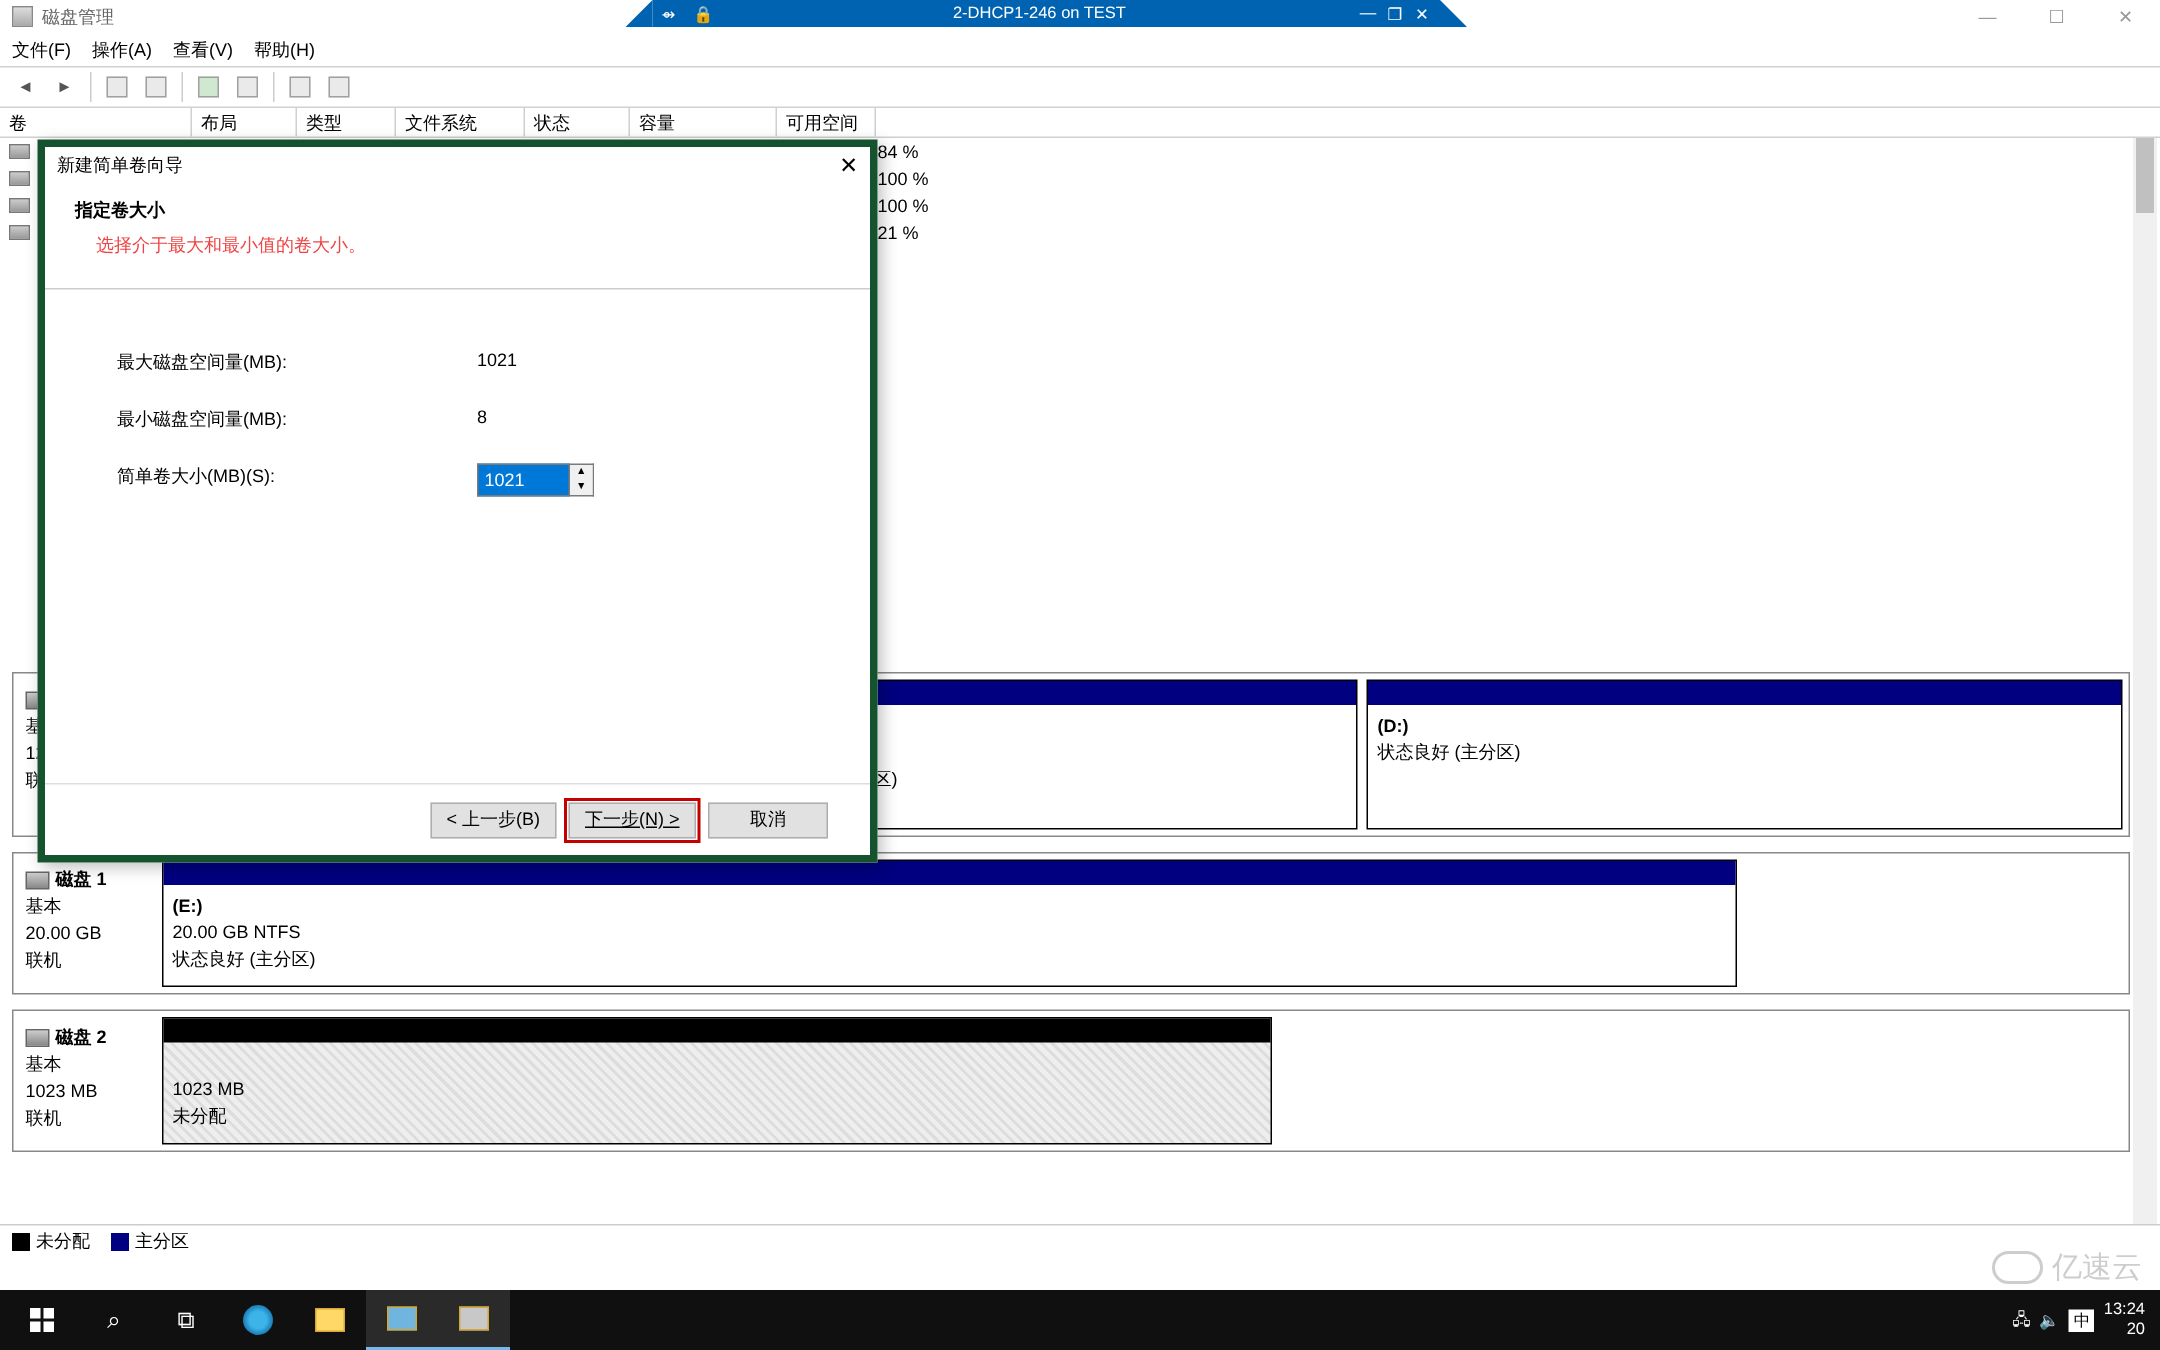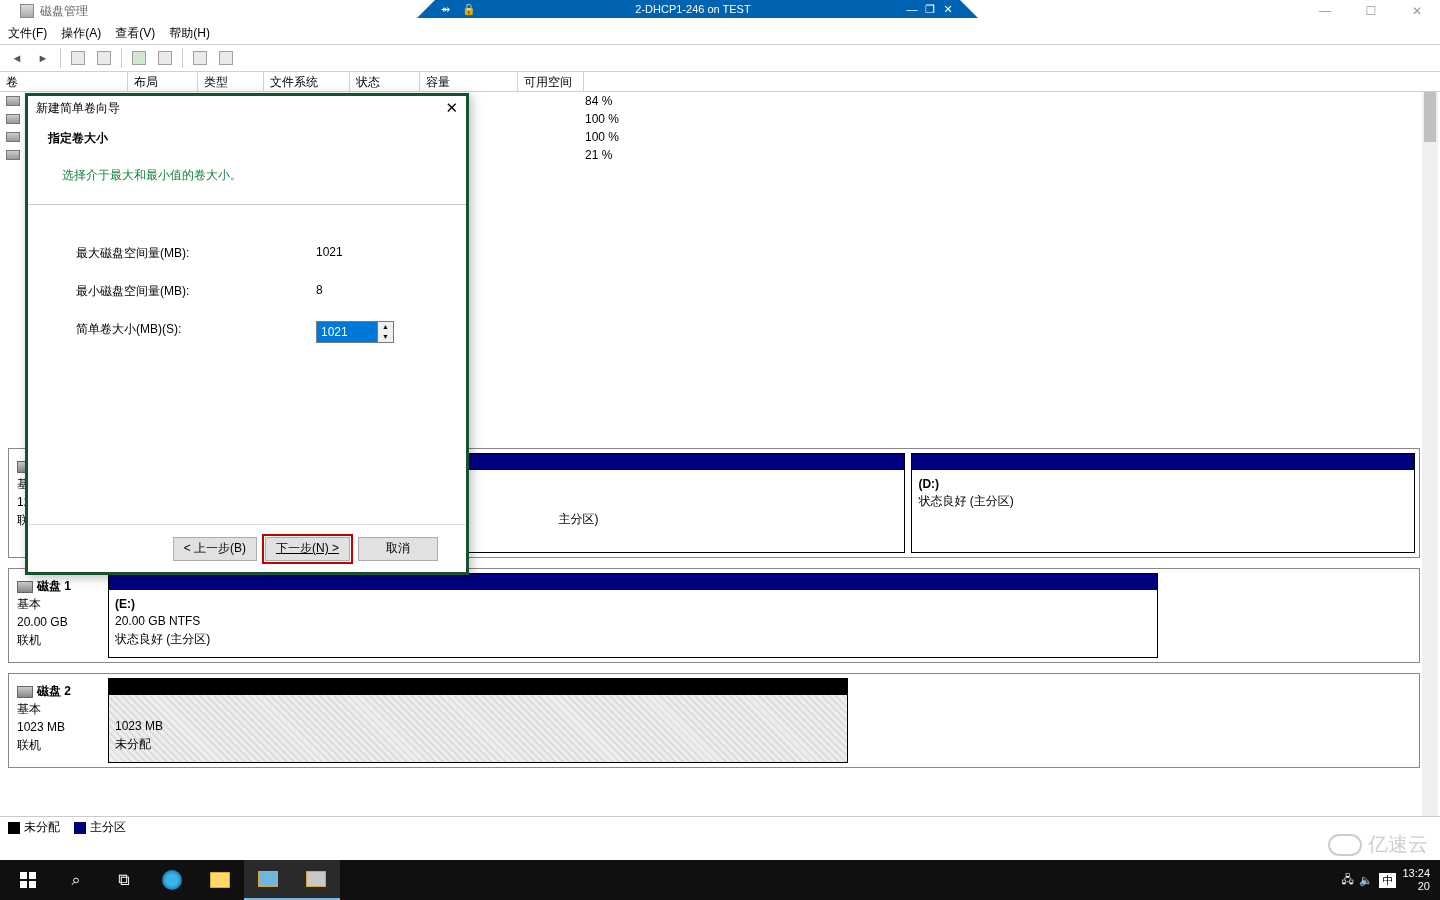--- a/index.html
+++ b/index.html
@@ -8,21 +8,21 @@
 
 .remote-bar { position: absolute; top: 0; left: 435px; width: 525px; height: 18px; background: #0063b1; color: #fff; font-size: 11px; display: flex; align-items: center; z-index: 5; }
 .remote-bar::before { content: ""; position: absolute; left: -18px; top: 0; border-top: 18px solid transparent; border-right: 18px solid #0063b1; }
 .remote-bar::after { content: ""; position: absolute; right: -18px; top: 0; border-top: 18px solid transparent; border-left: 18px solid #0063b1; }
 .remote-bar .pin { padding: 0 6px; }
 .remote-bar .title { flex: 1; text-align: center; }
 .remote-bar .ctrls { display: flex; gap: 2px; padding-right: 4px; }
 .remote-bar .ctrls span { width: 16px; text-align: center; cursor: pointer; }
 
 
-.app-titlebar { position: absolute; top: 0; left: 0; right: 0; height: 22px; display: flex; align-items: center; font-size: 12px; color: #666; padding-left: 20px; }
+.app-titlebar { position: absolute; top: 0; left: 0; right: 0; height: 22px; display: flex; align-items: center; font-size: 12px; color: #666; padding-left: 8px; }
 .app-titlebar .disk-icon { width: 14px; height: 14px; background: linear-gradient(#ddd,#aaa); border: 1px solid #888; margin-right: 6px; }
 .app-titlebar .win-ctrls { margin-left: auto; display: flex; }
 .app-titlebar .win-ctrls span { width: 46px; height: 22px; display: flex; align-items: center; justify-content: center; color: #999; font-size: 12px; }
 
 
 .menubar { position: absolute; top: 22px; left: 0; right: 0; height: 22px; display: flex; align-items: center; font-size: 12px; padding-left: 8px; gap: 14px; color: #000; }
 .menubar span { cursor: default; }
 
 
 .toolbar { position: absolute; top: 44px; left: 0; right: 0; height: 28px; border-top: 1px solid #d0d0d0; border-bottom: 1px solid #d0d0d0; display: flex; align-items: center; padding-left: 6px; gap: 4px; }
@@ -50,26 +50,26 @@
 .partition .hdr { position: absolute; top: 0; left: 0; right: 0; height: 16px; background: #000080; }
 .partition .content { margin-top: 18px; }
 .partition.unalloc .hdr { background: #000; }
 .partition.unalloc { background: repeating-linear-gradient(45deg,#ddd 0,#ddd 2px,#eee 2px,#eee 5px); }
 
 
 .legend { position: absolute; bottom: 62px; left: 0; right: 0; height: 22px; border-top: 1px solid #ccc; display: flex; align-items: center; font-size: 12px; padding-left: 8px; gap: 14px; }
 .legend .sw { width: 12px; height: 12px; display: inline-block; vertical-align: middle; margin-right: 4px; }
 
 
-.wizard { position: absolute; top: 93px; left: 25px; width: 444px; height: 482px; background: #fff; border: 3px solid #14532d; box-shadow: 3px 3px 10px rgba(0,0,0,0.25); z-index: 20; font-size: 12px; }
+.wizard { position: absolute; top: 93px; left: 25px; width: 560px; height: 482px; background: #fff; border: 5px solid #14532d; box-shadow: 3px 3px 10px rgba(0,0,0,0.25); z-index: 20; font-size: 12px; }
 .wizard .wtitle { height: 24px; display: flex; align-items: center; padding: 0 8px; }
 .wizard .wtitle .close { margin-left: auto; font-size: 15px; cursor: pointer; font-weight: 300; }
 .wizard .wheader { padding: 10px 20px 20px 20px; }
-.wizard .wheader .h1 { font-weight: bold; margin-bottom: 20px; }
-.wizard .wheader .h2 { padding-left: 14px; color: #15803d; }
+.wizard .wheader .h1 { font-weight: bold; margin-bottom: 6px; }
+.wizard .wheader .h2 { padding-left: 14px; color: #ef4444; }
 .wizard .sep-line { border-top: 1px solid #ccc; }
 .wizard .wbody { padding: 40px 48px; }
 .wizard .formrow { display: flex; align-items: flex-start; height: 38px; }
 .wizard .formrow .lbl { width: 240px; }
 .wizard .formrow .val { }
 .wizard .spinbox { display: flex; align-items: stretch; height: 22px; width: 78px; }
 .wizard .spinbox input { width: 62px; border: 1px solid #7a7a7a; padding: 2px 4px; font-size: 12px; color: #fff; background: #0078d7; }
 .wizard .spinbox .arrows { width: 16px; display: flex; flex-direction: column; border: 1px solid #7a7a7a; border-left: none; }
 .wizard .spinbox .arrows span { flex: 1; font-size: 7px; text-align: center; line-height: 9px; background: #f0f0f0; cursor: pointer; }
 .wizard .wfooter { position: absolute; bottom: 0; left: 0; right: 0; height: 48px; border-top: 1px solid #ddd; display: flex; align-items: center; justify-content: flex-end; padding-right: 28px; gap: 8px; }

